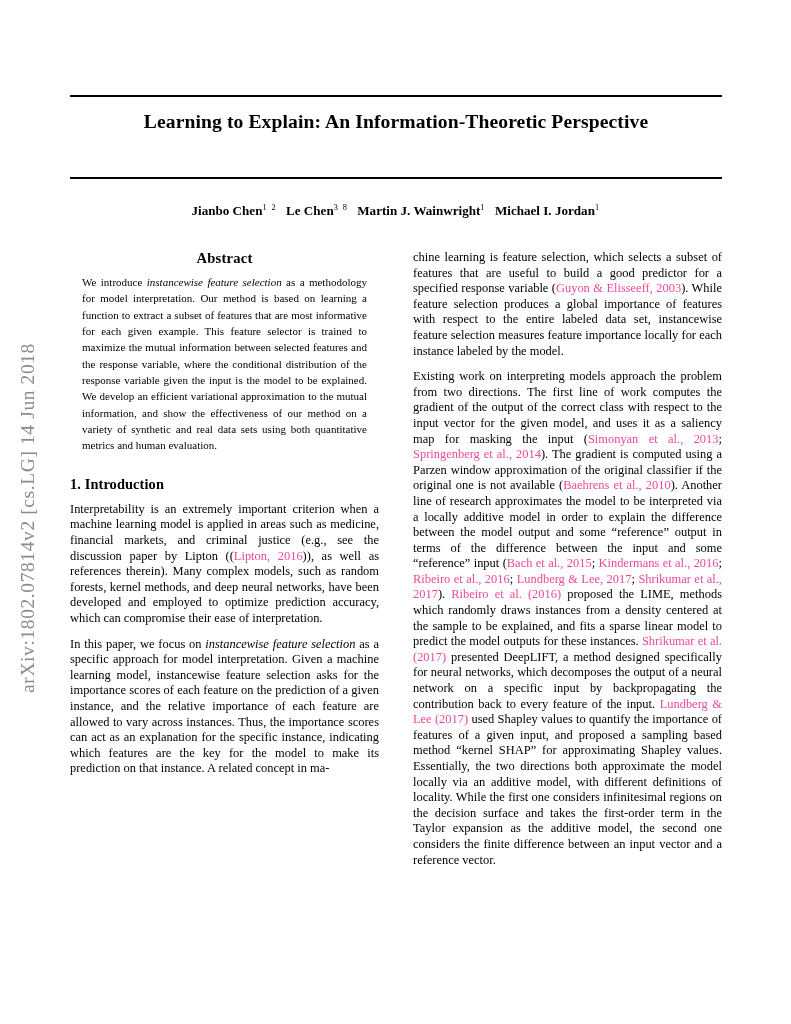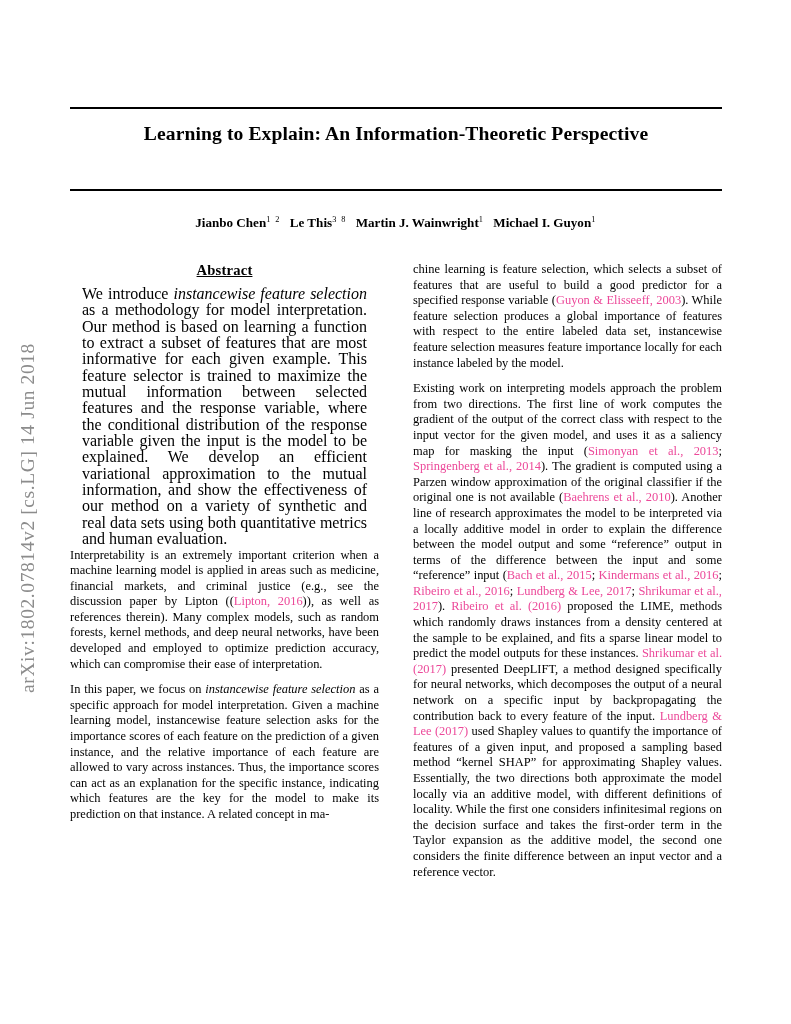--- a/index.html
+++ b/index.html
@@ -37,21 +37,21 @@
     letter-spacing: 0.6px;
     color: #8c8c8c;
     white-space: nowrap;
     margin-left: -12px;
   }
 
   
   #page {
     position: absolute;
     left: 70px;
-    top: 16px;
+    top: 4px;
     width: 652px;
     height: 770px;
   }
 
   .rule {
     border: 0;
     border-top: 2.2px solid #000;
     margin: 0;
     width: 100%;
   }
@@ -98,25 +98,24 @@
     gap: 34px;
   }
   .col { width: 309px; }
 
   h2.abstract-head {
     font-size: 14.6px;
     font-weight: bold;
     text-align: center;
     margin: 0 0 7px 0;
     letter-spacing: 0.2px;
-    text-decoration: underline;
   }
 
   .abstract-body {
-    font-size: 16px;
+    font-size: 11px;
     line-height: 16.35px;
     text-align: justify;
     margin: 0 12px 0 12px;
     -webkit-hyphens: none;
     hyphens: none;
   }
 
   h2.section-head {
     font-size: 14.4px;
     font-weight: bold;
@@ -148,29 +147,30 @@
 <div id="page">
 
   <hr id="rule-top" class="rule">
 
   <div id="title-block">
     <div class="title-line">Learning to Explain: An Information-Theoretic Perspective</div>
   </div>
 
   <hr id="rule-under-title" class="rule">
 
-  <div id="authors"><span class="author"><span>Jianbo Chen</span><sup>1 2</sup></span><span class="sep"></span><span class="author"><span>Le This</span><sup>3 8</sup></span><span class="sep"></span><span class="author"><span>Martin J. Wainwright</span><sup>1</sup></span><span class="sep"></span><span class="author"><span>Michael I. Guyon</span><sup>1</sup></span></div>
+  <div id="authors"><span class="author"><span>Jianbo Chen</span><sup>1 2</sup></span><span class="sep"></span><span class="author"><span>Le Chen</span><sup>3 8</sup></span><span class="sep"></span><span class="author"><span>Martin J. Wainwright</span><sup>1</sup></span><span class="sep"></span><span class="author"><span>Michael I. Jordan</span><sup>1</sup></span></div>
 
   <div id="columns">
 
     <div class="col" id="col-left">
 
       <h2 class="abstract-head">Abstract</h2>
       <div class="abstract-body" id="abstract-body"><span>We introduce </span><span class="it">instancewise feature selection</span><span> as a methodology for model interpretation. Our method is based on learning a function to extract a subset of features that are most informative for each given example. This feature selector is trained to maximize the mutual information between selected features and the response variable, where the conditional distribution of the response variable given the input is the model to be explained. We develop an efficient variational approximation to the mutual information, and show the effectiveness of our method on a variety of synthetic and real data sets using both quantitative metrics and human evaluation.</span></div>
 
+      <h2 class="section-head">1. Introduction</h2>
       <p class="body" id="intro-p1"><span>Interpretability is an extremely important criterion when a machine learning model is applied in areas such as medicine, financial markets, and criminal justice (e.g., see the discussion paper by Lipton ((</span><span class="cite">Lipton, 2016</span><span>)), as well as references therein). Many complex models, such as random forests, kernel methods, and deep neural networks, have been developed and employed to optimize prediction accuracy, which can compromise their ease of interpretation.</span></p>
       <p class="body" id="intro-p2"><span>In this paper, we focus on </span><span class="it">instancewise feature selection</span><span> as a specific approach for model interpretation. Given a machine learning model, instancewise feature selection asks for the importance scores of each feature on the prediction of a given instance, and the relative importance of each feature are allowed to vary across instances. Thus, the importance scores can act as an explanation for the specific instance, indicating which features are the key for the model to make its prediction on that instance. A related concept in ma-</span></p>
 
     </div>
 
     <div class="col" id="col-right">
       <p class="body" id="right-p1"><span>chine learning is feature selection, which selects a subset of features that are useful to build a good predictor for a specified response variable (</span><span class="cite">Guyon &amp; Elisseeff, 2003</span><span>). While feature selection produces a global importance of features with respect to the entire labeled data set, instancewise feature selection measures feature importance locally for each instance labeled by the model.</span></p>
       <p class="body" id="right-p2"><span>Existing work on interpreting models approach the problem from two directions. The first line of work computes the gradient of the output of the correct class with respect to the input vector for the given model, and uses it as a saliency map for masking the input (</span><span class="cite">Simonyan et al., 2013</span><span>; </span><span class="cite">Springenberg et al., 2014</span><span>). The gradient is computed using a Parzen window approximation of the original classifier if the original one is not available (</span><span class="cite">Baehrens et al., 2010</span><span>). Another line of research approximates the model to be interpreted via a locally additive model in order to explain the difference between the model output and some “reference” output in terms of the difference between the input and some “reference” input (</span><span class="cite">Bach et al., 2015</span><span>; </span><span class="cite">Kindermans et al., 2016</span><span>; </span><span class="cite">Ribeiro et al., 2016</span><span>; </span><span class="cite">Lundberg &amp; Lee, 2017</span><span>; </span><span class="cite">Shrikumar et al., 2017</span><span>). </span><span class="cite">Ribeiro et al. (2016)</span><span> proposed the LIME, methods which randomly draws instances from a density centered at the sample to be explained, and fits a sparse linear model to predict the model outputs for these instances. </span><span class="cite">Shrikumar et al. (2017)</span><span> presented DeepLIFT, a method designed specifically for neural networks, which decomposes the output of a neural network on a specific input by backpropagating the contribution back to every feature of the input. </span><span class="cite">Lundberg &amp; Lee (2017)</span><span> used Shapley values to quantify the importance of features of a given input, and proposed a sampling based method “kernel SHAP” for approximating Shapley values. Essentially, the two directions both approximate the model locally via an additive model, with different definitions of locality. While the first one considers infinitesimal regions on the decision surface and takes the first-order term in the Taylor expansion as the additive model, the second one considers the finite difference between an input vector and a reference vector.</span></p>
     </div>
 

